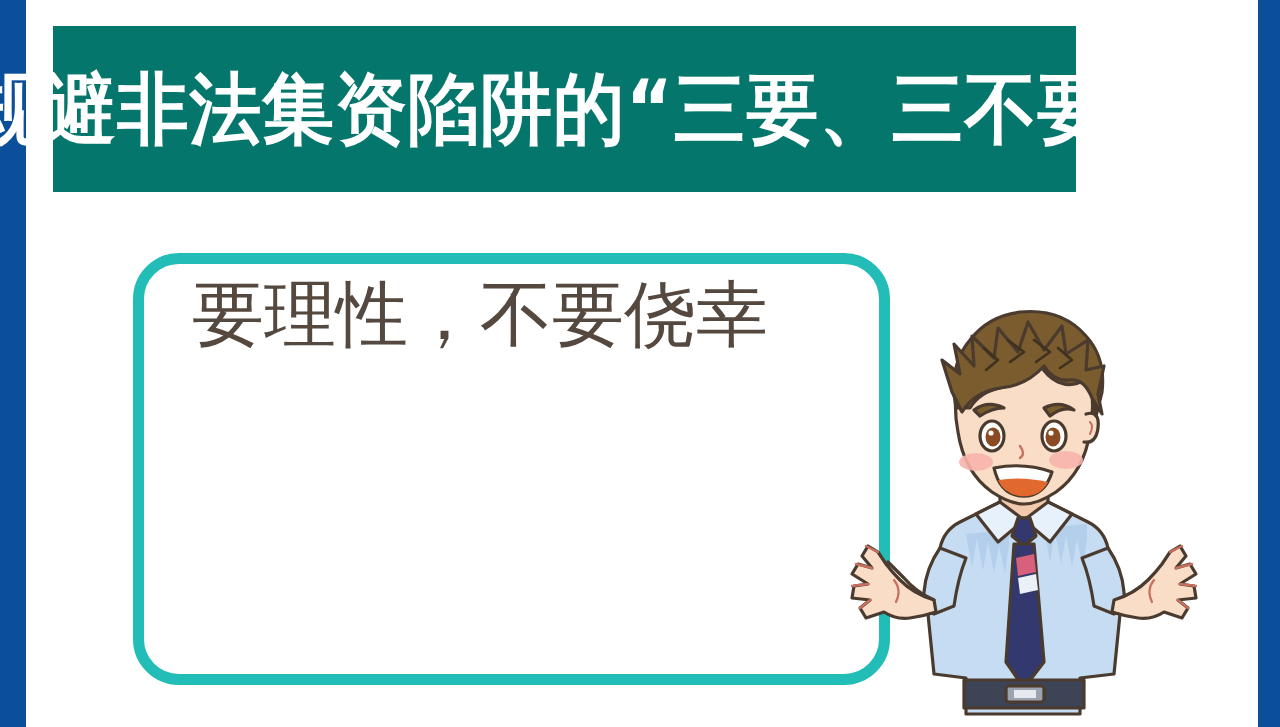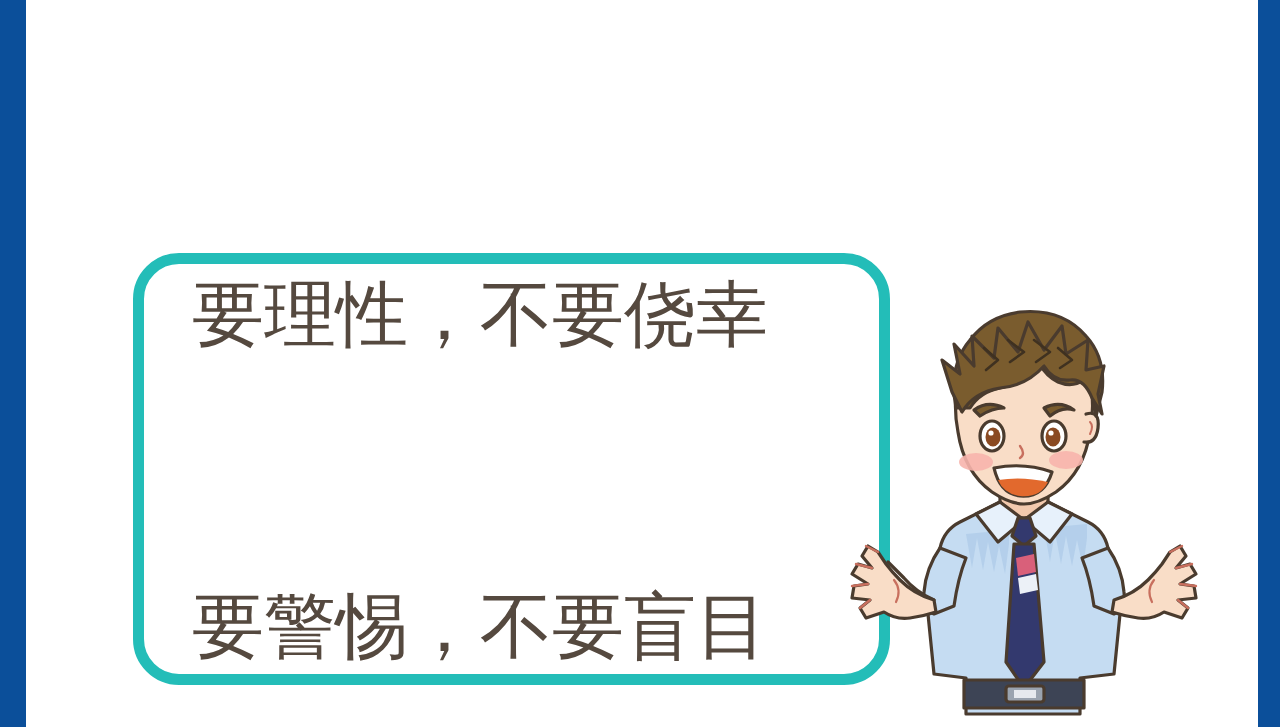--- a/index.html
+++ b/index.html
@@ -96,26 +96,28 @@
   .boy svg { display: block; width: 100%; height: 100%; }
 </style>
 </head>
 <body>
 
 <div id="poster">
 
   <div class="edge-bar left"></div>
   <div class="edge-bar right"></div>
 
+  <div class="title-banner">
+    <div class="title-text">规避非法集资陷阱的“三要、三不要”</div>
+  </div>
 
   <div class="slogan-box"></div>
 
   <div class="slogan-lines">
     <div class="slogan-line">要理性，不要侥幸</div>
-    <div class="slogan-line">要警惕，不要盲目</div>
   </div>
 
   <div class="boy">
     <svg viewBox="0 0 352 424" xmlns="http://www.w3.org/2000/svg">
       <g stroke="#4a3b2e" stroke-width="3.2" stroke-linejoin="round" stroke-linecap="round">
 
         <path d="M152 188 L152 218 Q176 236 200 218 L200 188 Z" fill="#f2c9ad"></path>
 
         <path d="M152 206
                  L112 226 Q96 234 92 252

